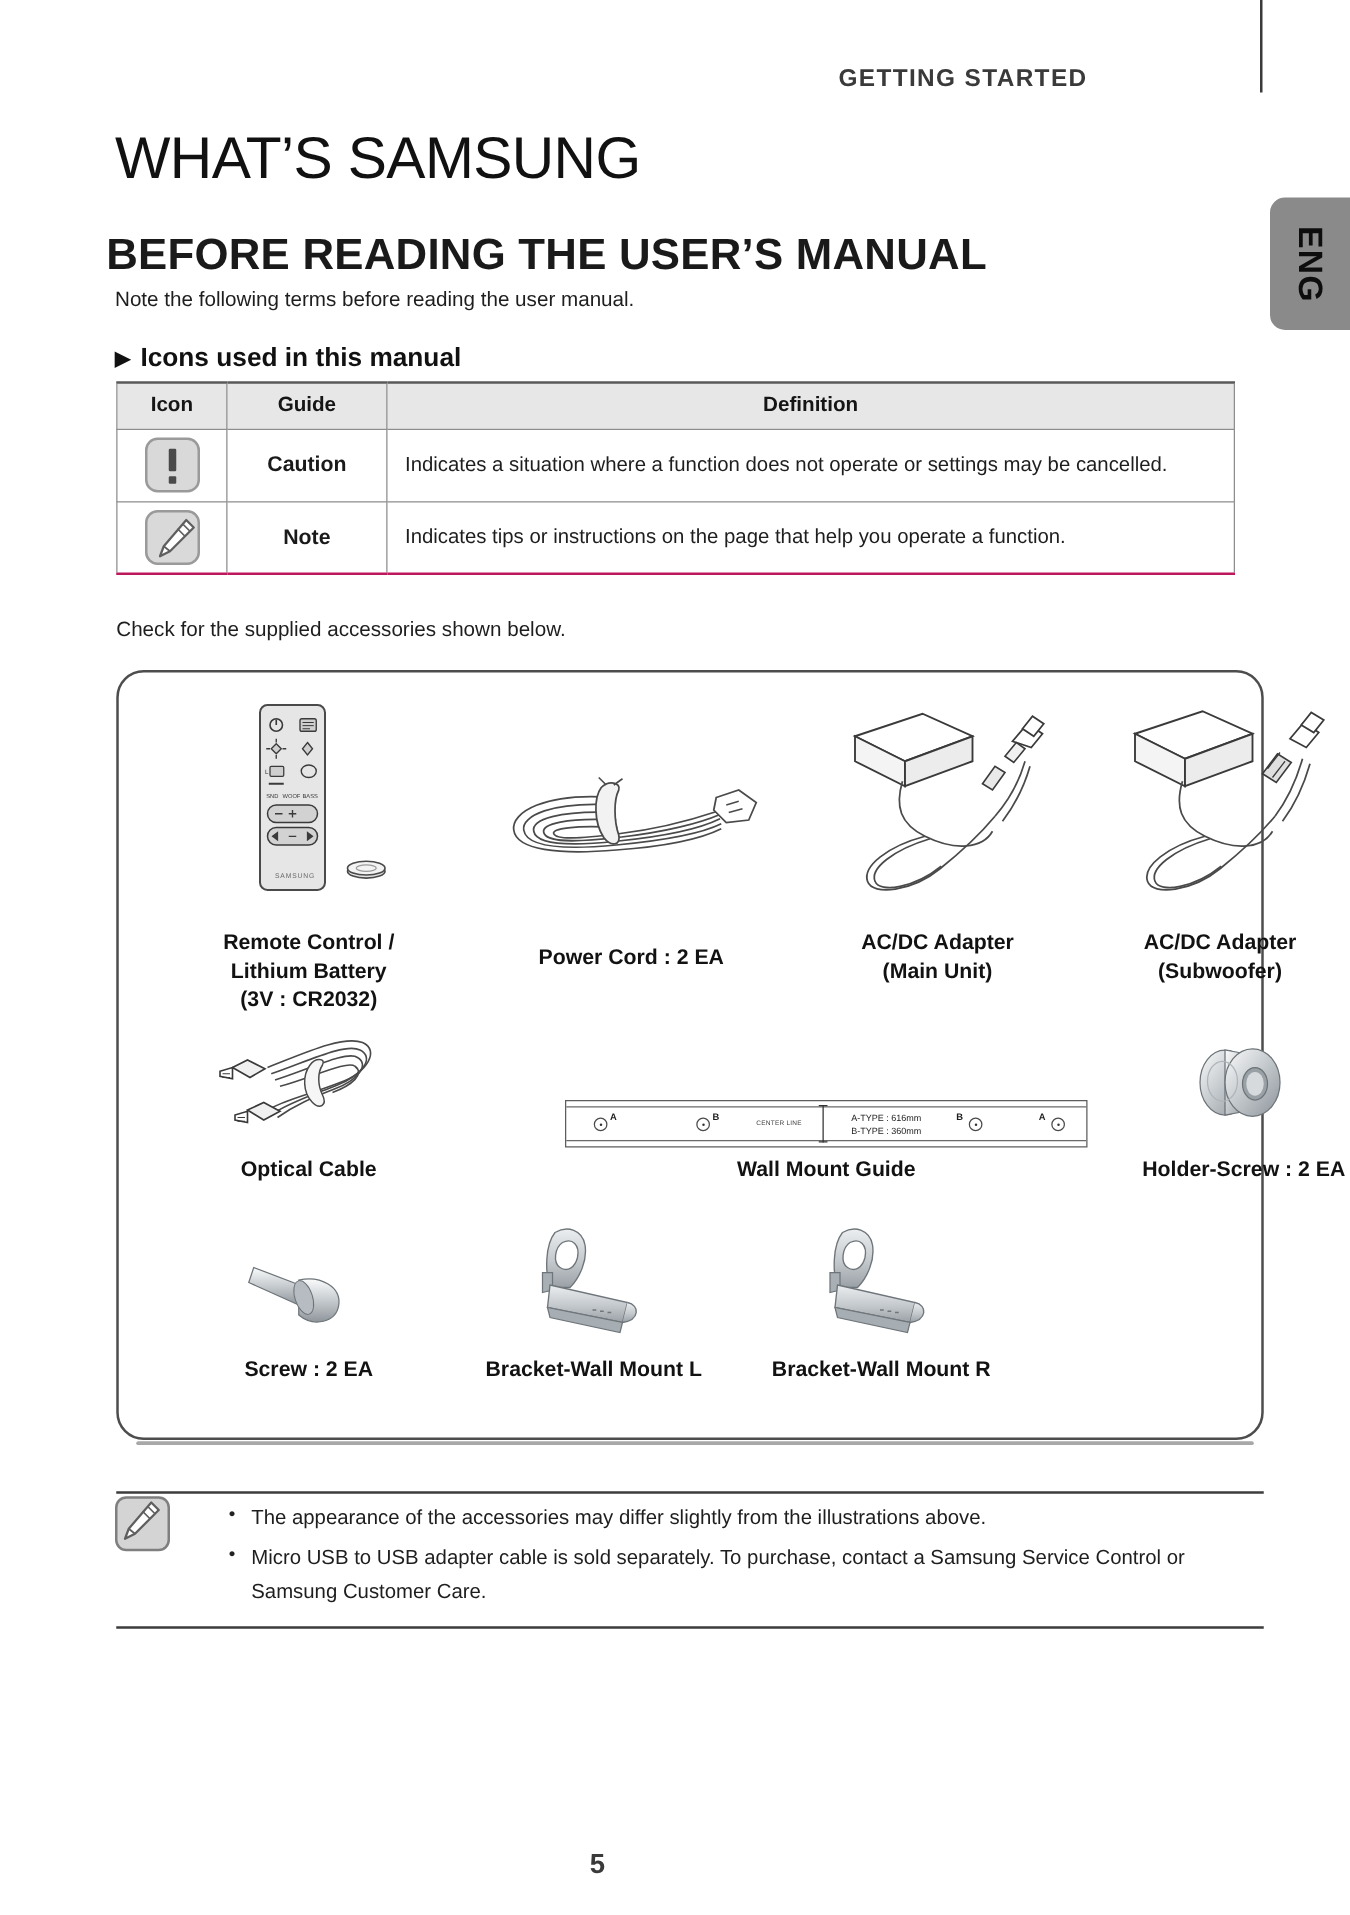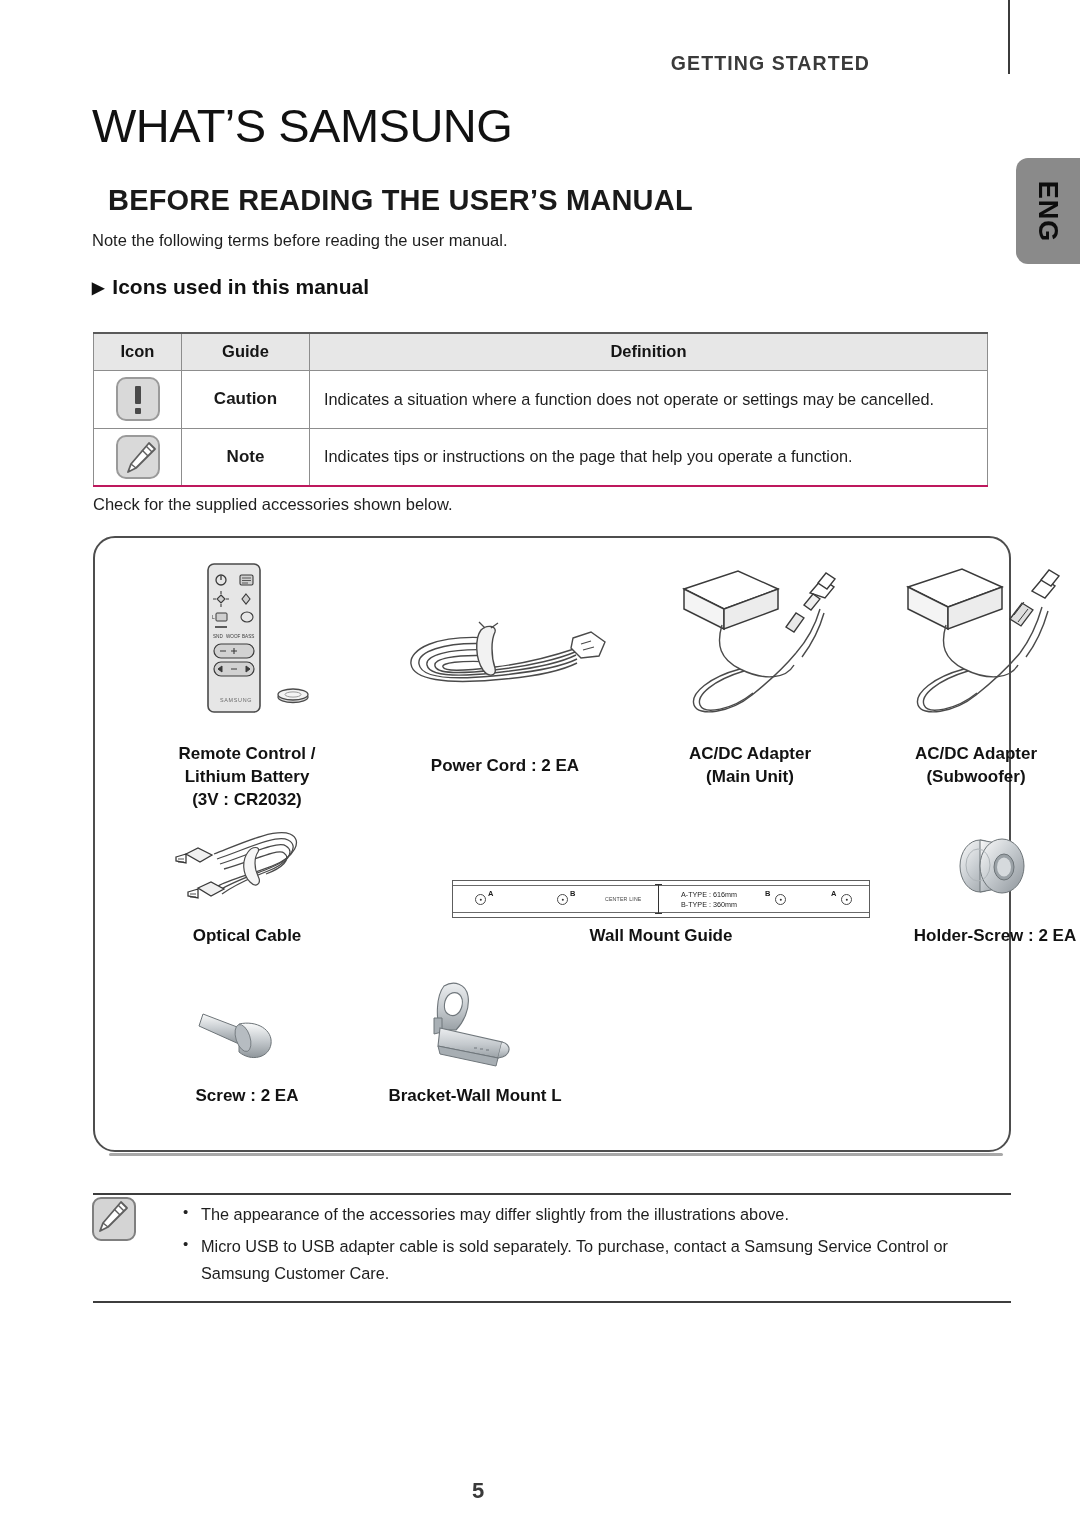--- a/index.html
+++ b/index.html
@@ -36,38 +36,38 @@
     letter-spacing: 1px; white-space: nowrap;
   }
 
   
   .title-main {
     position: absolute; left: 92px; top: 98px;
     font-size: 47px; font-weight: 400; letter-spacing: -0.5px;
     color: #111;
   }
   .title-sub {
-    position: absolute; left: 108px; top: 184px;
-    font-size: 29px; font-weight: bold; letter-spacing: 0.2px;
+    position: absolute; left: 85px; top: 184px;
+    font-size: 35px; font-weight: bold; letter-spacing: 0.2px;
     color: #1a1a1a;
   }
   .lede {
     position: absolute; left: 92px; top: 231px;
     font-size: 16.5px; color: #1e1e1e;
   }
   .sec-head {
     position: absolute; left: 92px; top: 275px;
     font-size: 21px; font-weight: bold; color: #111;
     display: flex; align-items: center; gap: 8px;
   }
   .sec-head .arw { font-size: 16px; line-height: 1; position: relative; top: 1px; }
 
   
   .tbl {
-    position: absolute; left: 93px; top: 332px;
+    position: absolute; left: 93px; top: 305px;
     width: 895px;
     border-collapse: collapse;
     font-size: 16.5px;
     border-radius: 14px;
   }
   .tbl th, .tbl td {
     border: 1px solid #8d8d8d;
     padding: 0;
   }
   .tbl thead th {
@@ -502,20 +502,34 @@
 
           <path d="M30 50 L92 64 L88 80 L28 68 Z" fill="url(#brk)" stroke="#6f767b" stroke-width="1.1"></path>
           <path d="M92 64 C102 66 102 78 88 80" fill="url(#brk)" stroke="#6f767b" stroke-width="1.1"></path>
           <path d="M28 68 L30 76 L86 88 L88 80 Z" fill="#a7aeb3" stroke="#6f767b" stroke-width="1"></path>
           <path d="M64 70 h3 M70 71 h3 M76 72 h3" stroke="#70777c" stroke-width="1.1"></path>
         </svg>
       </div>
       <div class="lbl">Bracket-Wall Mount L</div>
     </div>
 
+    <div class="cell c-brackR">
+      <div class="art">
+        <svg width="130" height="100" viewBox="0 0 130 100" aria-hidden="true">
+          <path d="M34 8 C44 2 56 6 58 18 C60 30 54 44 46 52 L30 52 C26 40 26 18 34 8 Z" fill="url(#brk)" stroke="#6f767b" stroke-width="1.1"></path>
+          <path d="M40 16 C48 12 54 18 52 28 C50 36 44 40 38 36 C32 32 34 20 40 16Z" fill="#ffffff" stroke="#6f767b" stroke-width="1.1"></path>
+          <path d="M24 40 l8 0 l0 14 l-8 2 z" fill="#a9b0b5" stroke="#6f767b" stroke-width="1"></path>
+          <path d="M30 50 L92 64 L88 80 L28 68 Z" fill="url(#brk)" stroke="#6f767b" stroke-width="1.1"></path>
+          <path d="M92 64 C102 66 102 78 88 80" fill="url(#brk)" stroke="#6f767b" stroke-width="1.1"></path>
+          <path d="M28 68 L30 76 L86 88 L88 80 Z" fill="#a7aeb3" stroke="#6f767b" stroke-width="1"></path>
+          <path d="M64 70 h3 M70 71 h3 M76 72 h3" stroke="#70777c" stroke-width="1.1"></path>
+        </svg>
+      </div>
+      <div class="lbl">Bracket-Wall Mount R</div>
+    </div>
 
   </div>
 
   <div class="note-wrap">
     <div class="note-rule-top"></div>
     <div class="note-icon">
       <svg width="36" height="36" viewBox="0 0 36 36" aria-hidden="true">
         <path d="M27 3 L33 9 L14 28 L6 32 L9 24 Z" fill="#ffffff" stroke="#5f5f5f" stroke-width="1.8" stroke-linejoin="round"></path>
         <path d="M24 6 L30 12" stroke="#5f5f5f" stroke-width="1.4"></path>
         <path d="M20 10 L26 16" stroke="#5f5f5f" stroke-width="1.4"></path>

